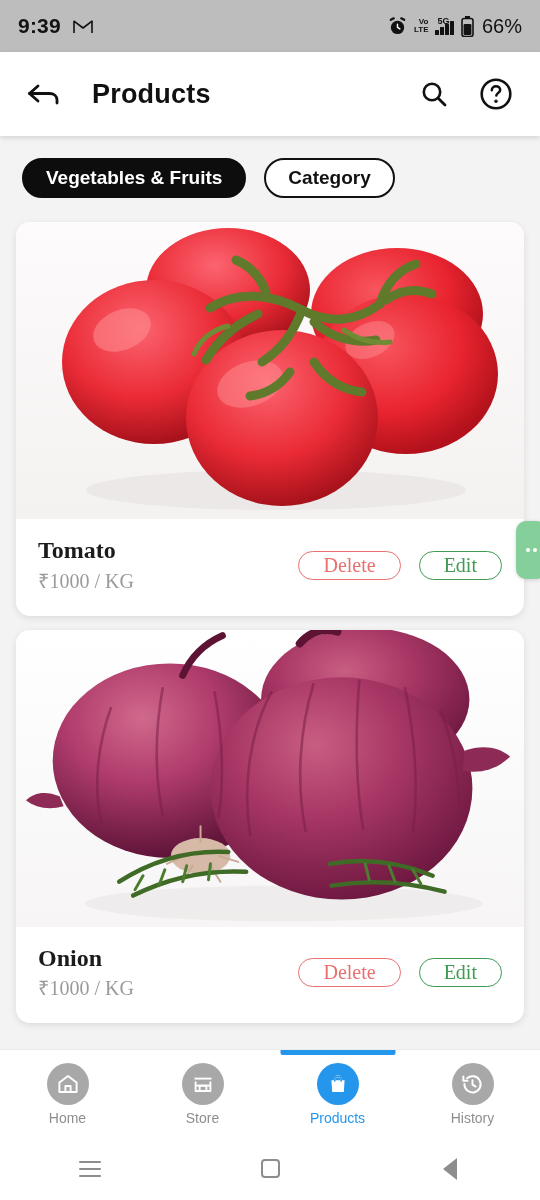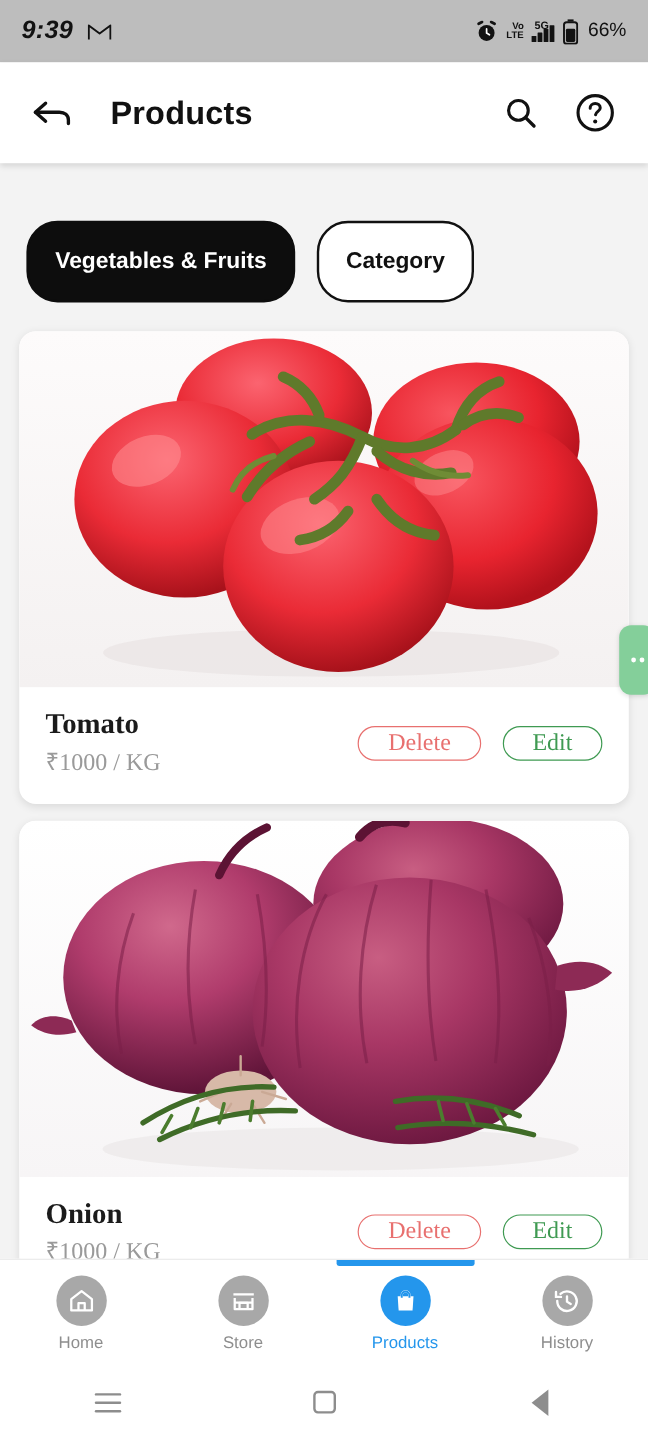--- a/index.html
+++ b/index.html
@@ -9,51 +9,51 @@
     background:#ffffff;
     overflow:hidden;
     position:relative;
   }
 
   
   .status-bar{
     height:52px; background:#bdbdbd; display:flex; align-items:center;
     justify-content:space-between; padding:0 18px;
   }
-  .sb-left{ display:flex; align-items:center; gap:12px;font-style:italic; }
+  .sb-left{ display:flex; align-items:center; gap:12px; }
   .sb-time{ font-size:21px; font-weight:600; color:#121212; letter-spacing:.2px; }
   .sb-right{ display:flex; align-items:center; gap:7px; }
   .sb-icon{ display:flex; align-items:center; color:#121212; }
   .volte{ font-size:8px; font-weight:700; line-height:8px; text-align:right; color:#121212; }
   .sig-wrap{ position:relative; display:flex; align-items:flex-end; gap:1.5px; height:17px; }
   .sig-5g{ position:absolute; top:-2px; left:2px; font-size:9px; font-weight:700; color:#121212; }
   .bar{ width:3.5px; background:#121212; border-radius:.5px; }
   .b1{height:5px} .b2{height:8px} .b3{height:11px} .b4{height:14px}
-  .sb-batt{ font-size:16px; font-weight:500; color:#121212; margin-left:1px; }
+  .sb-batt{ font-size:20px; font-weight:500; color:#121212; margin-left:1px; }
 
   
   .app-bar{
     height:84px; background:#fff; display:flex; align-items:center;
     padding:0 22px; gap:18px; position:relative; z-index:6;
     box-shadow:0 2px 5px rgba(0,0,0,.13);
   }
   .ab-title{ font-size:27px; font-weight:600; color:#111; flex:1; margin-left:8px; letter-spacing:.2px;}
   .ab-btn{ width:44px; height:44px; display:flex; align-items:center; justify-content:center; }
 
   
   .content{
     position:absolute; top:136px; left:0; right:0; bottom:151px;
     background:#f3f3f3; overflow:hidden;
   }
   .chips{ display:flex; gap:18px; padding:22px 22px 10px 22px; }
   .chip{
-    border-radius:26px; padding:0 22px; height:68px; display:flex;
+    border-radius:26px; padding:0 22px; height:40px; display:flex;
     align-items:center; justify-content:flex-end; white-space:nowrap;
     font-size:19px; font-weight:700; border:2.5px solid #111;
-    background:#fff; color:#111; flex:0 0 auto;margin-top:26px;
+    background:#fff; color:#111; flex:0 0 auto;
   }
   .chip.active{ background:#0d0d0d; color:#fff; border-color:#0d0d0d; }
 
   
   .card{
     margin:14px 16px 0 16px; background:#fff; border-radius:14px;
     box-shadow:0 2px 7px rgba(0,0,0,.10); overflow:hidden;font-family:Liberation Serif, serif;
   }
   .card-img{ height:297px; width:100%; position:relative; overflow:hidden; }
   .card-body{

